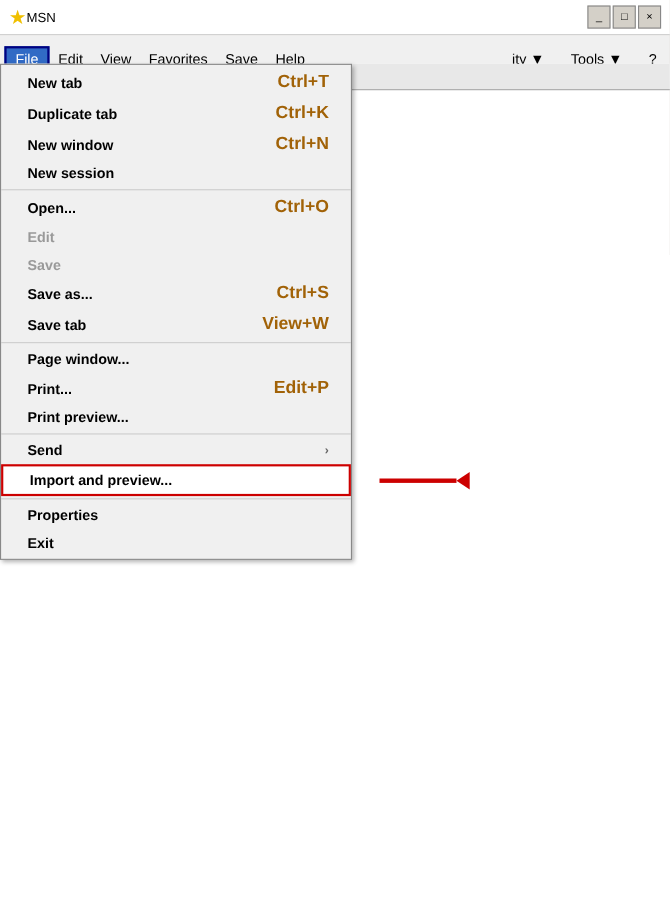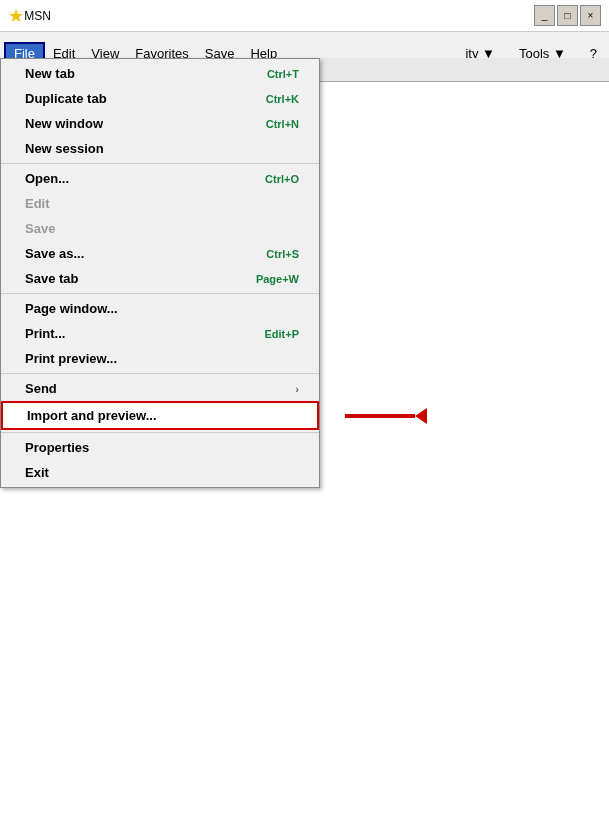--- a/index.html
+++ b/index.html
@@ -123,22 +123,22 @@
       font-size: 13px;
       min-height: 24px;
     }
 
     .dropdown-item.disabled {
       color: #999;
       cursor: default;
     }
 
     .shortcut {
-      color: #15803d;
-      font-size: 11px;
+      color: #a16207;
+      font-size: 16px;
       margin-left: 40px;
     }
 
     .submenu-arrow {
       font-size: 11px;
       color: #666;
     }
 
     
     .browser-content {
@@ -306,21 +306,21 @@
       <div class="dropdown-item disabled">
         <span>Save</span>
         <span class="shortcut"></span>
       </div>
       <div class="dropdown-item">
         <span>Save as...</span>
         <span class="shortcut">Ctrl+S</span>
       </div>
       <div class="dropdown-item">
         <span>Save tab</span>
-        <span class="shortcut">Page+W</span>
+        <span class="shortcut">View+W</span>
       </div>
     </div>
 
     <div class="menu-section">
       <div class="dropdown-item">
         <span>Page window...</span>
         <span class="shortcut"></span>
       </div>
       <div class="dropdown-item">
         <span>Print...</span>

